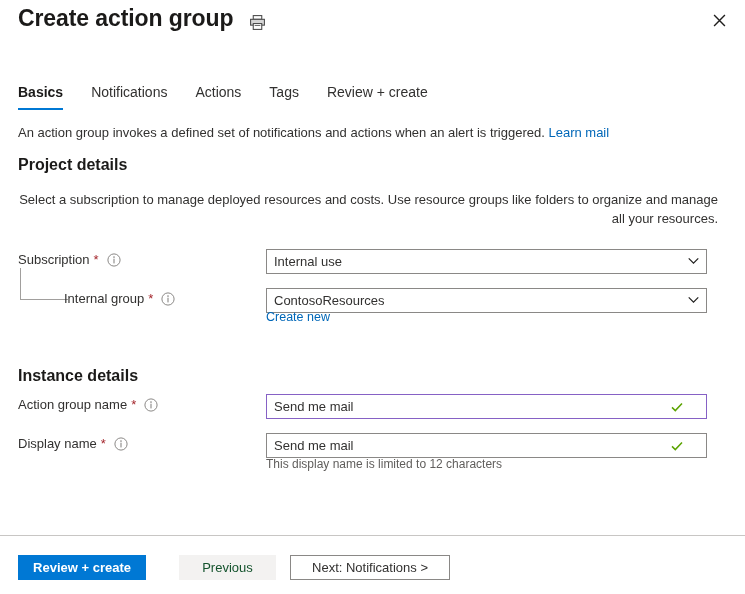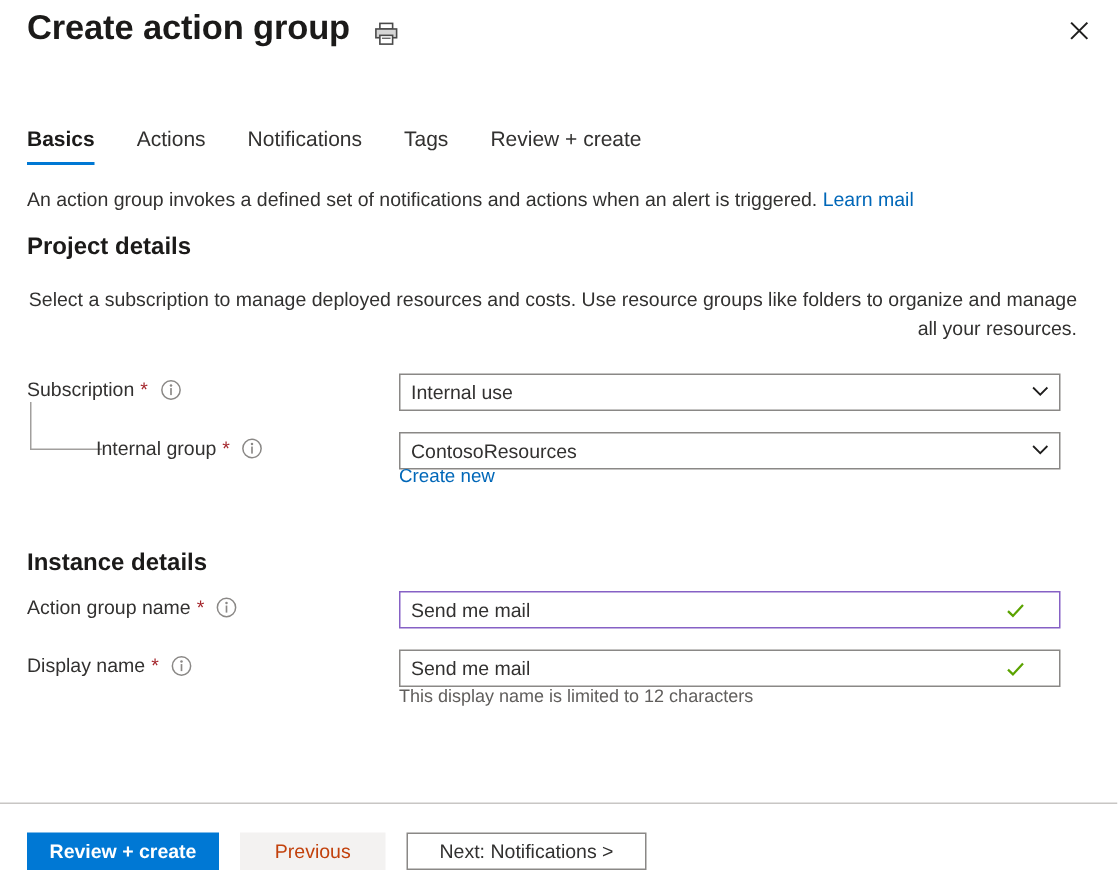--- a/index.html
+++ b/index.html
@@ -277,23 +277,24 @@
     white-space: nowrap;
   }
   .btn-primary {
     background: #0078d4;
     color: #ffffff;
     font-weight: 600;
     min-width: 128px;
   }
   .btn-disabled {
     background: #f3f2f1;
-    color: #c2410c;
+    color: #14532d;
     cursor: default;
     min-width: 97px;
+    margin-left: 19px;
   }
   .btn-default {
     background: #ffffff;
     color: #323130;
     border: 1px solid #8a8886;
     min-width: 160px;
   }
 </style>
 </head>
 <body>
@@ -315,24 +316,24 @@
       <path d="M1 1 L11 11 M11 1 L1 11" stroke="#201f1e" stroke-width="1.3" fill="none"></path>
     </svg>
   </button>
 </div>
 
 <div class="tabs">
   <div class="tab active">
     <span>Basics</span>
   </div>
   <div class="tab">
+    <span>Notifications</span>
+  </div>
+  <div class="tab">
     <span>Actions</span>
-  </div>
-  <div class="tab">
-    <span>Notifications</span>
   </div>
   <div class="tab">
     <span>Tags</span>
   </div>
   <div class="tab">
     <span>Review + create</span>
   </div>
 </div>
 
 <div class="content">

